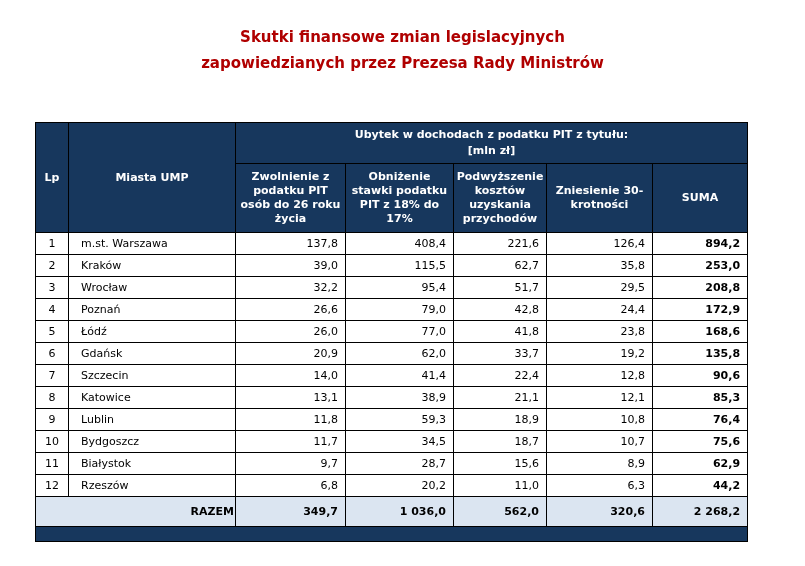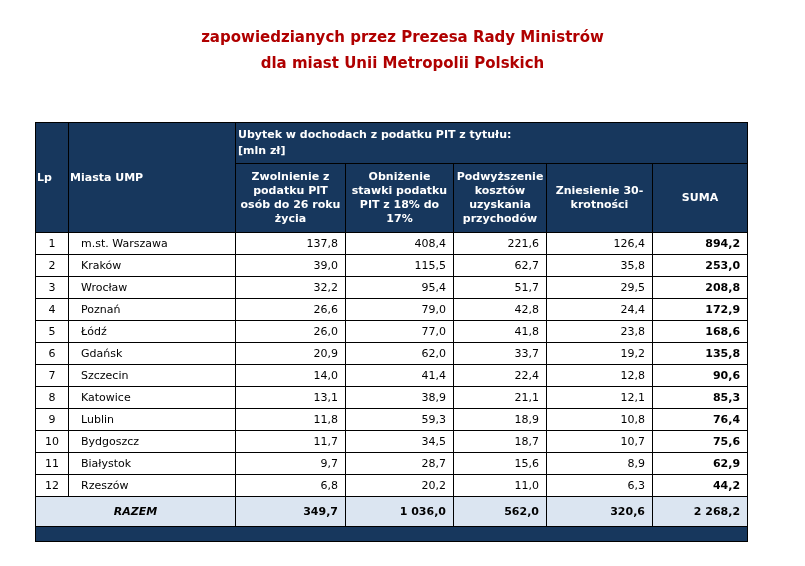--- a/index.html
+++ b/index.html
@@ -30,21 +30,21 @@
     width:712px;
   }
   th,td{
     border:1px solid #000;
     overflow:hidden;
   }
   th.navy, .group-cell{
     background:var(--navy);
     color:#fff;
     font-weight:bold;
-    text-align:left;
+    text-align:center;
     vertical-align:middle;
   }
   .group-cell{font-size:11px;padding:2px 2px;height:36px;}
   .group-cell .line{display:block;line-height:16px;}
   th.col-head{
     background:var(--navy);
     color:#fff;
     font-weight:bold;
     font-size:11px;
     text-align:center;
@@ -59,33 +59,33 @@
   td{font-size:11px;height:19px;}
   td.lp{text-align:center;}
   td.city{text-align:left;padding-left:12px;}
   td.num{text-align:right;padding-right:7px;}
   td.suma{font-weight:bold;padding-left:28px;}
   tr.total-row td{
     background:var(--totalbg);
     font-weight:bold;
     height:27px;
   }
-  td.total-label{text-align:center;font-style:italic;}
+  td.total-label{text-align:right;}
   tr.bottom-bar td{
     background:var(--navy);
     height:14px;
     padding:0;
   }
 </style>
 </head>
 <body>
 
 <div class="title-block">
+  <div>Skutki finansowe zmian legislacyjnych</div>
   <div>zapowiedzianych przez Prezesa Rady Ministrów</div>
-  <div>dla miast Unii Metropolii Polskich</div>
 </div>
 
 <div class="table-wrap">
   <table>
     <colgroup>
       <col style="width:33px">
       <col style="width:167px">
       <col style="width:110px">
       <col style="width:108px">
       <col style="width:93px">

